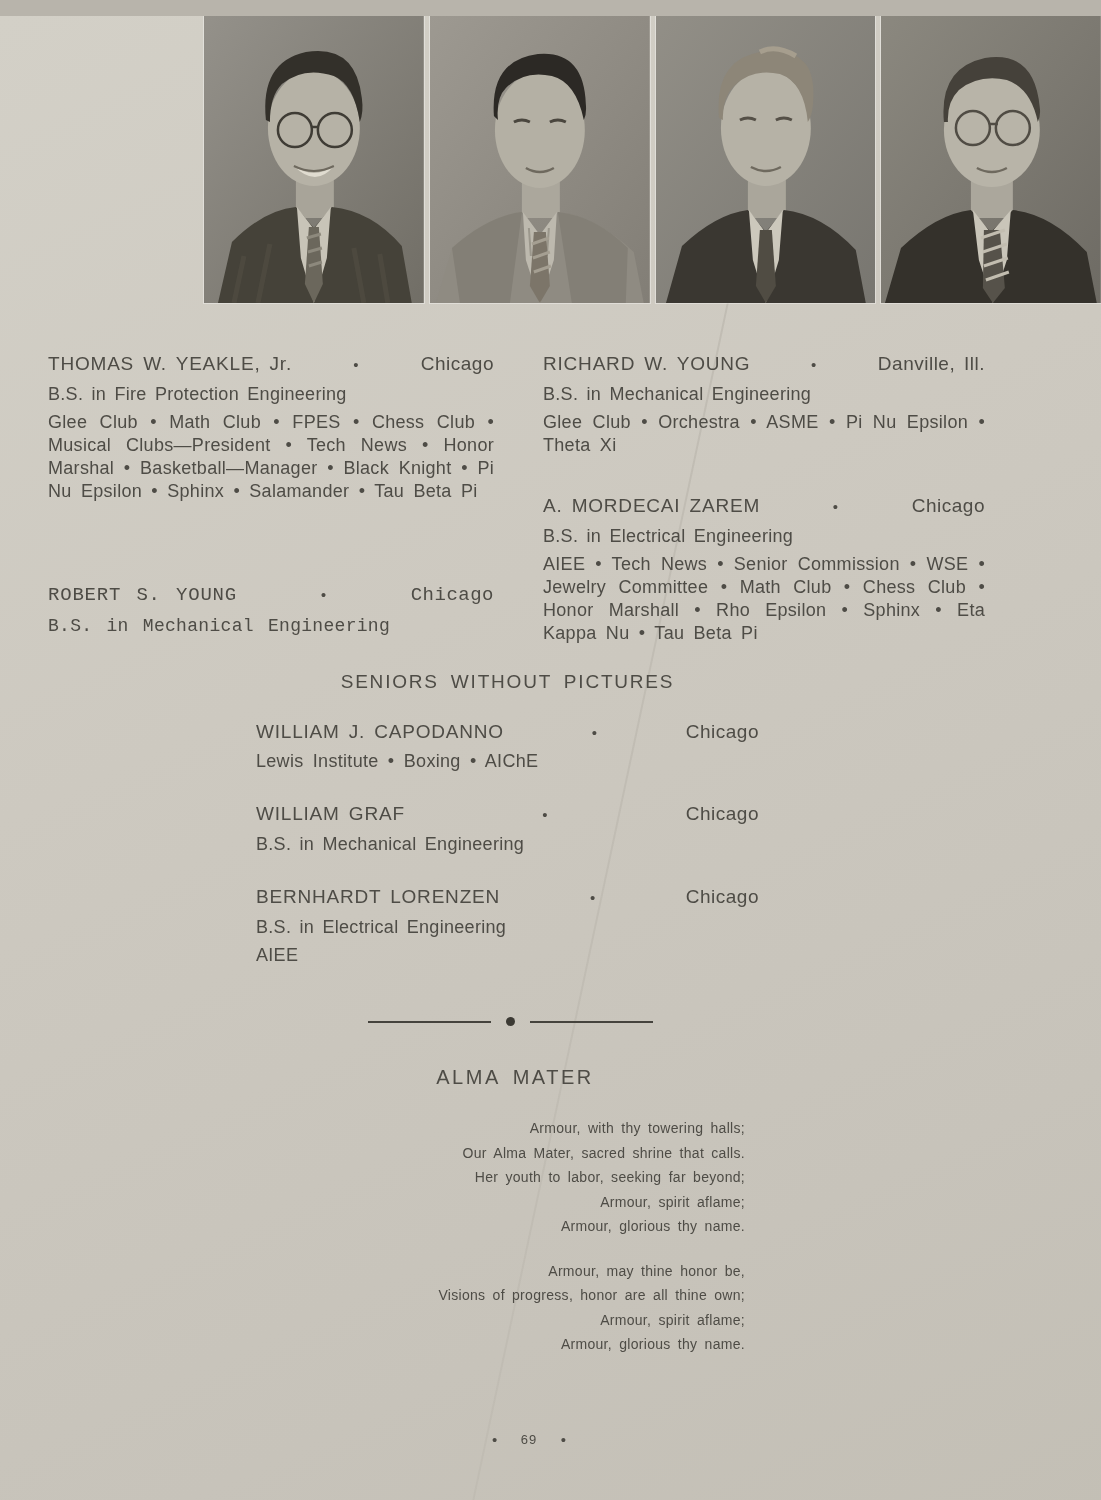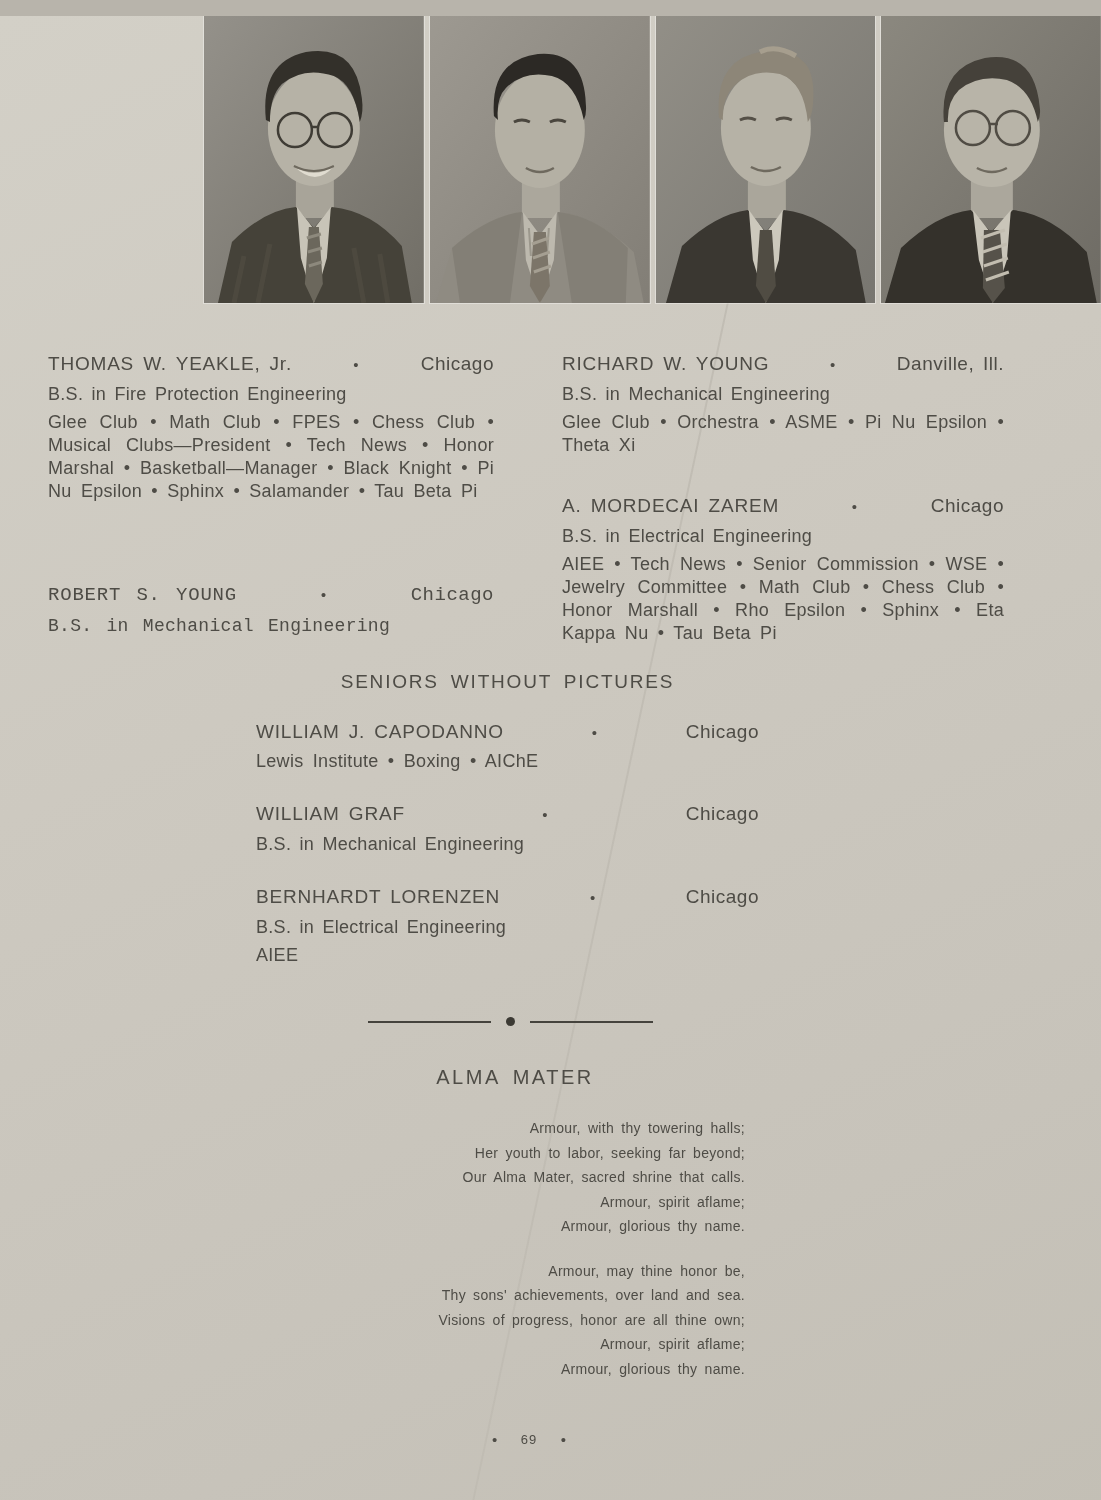--- a/index.html
+++ b/index.html
@@ -14,21 +14,21 @@
     background:linear-gradient(to bottom, rgba(96,90,80,0.14), rgba(96,90,80,0.05));
     transform:rotate(12deg); transform-origin:top center; pointer-events:none;
   }
   
   .photo-strip{position:absolute; left:204px; top:0; width:897px; height:287px; display:flex; gap:6px;}
   .photo{flex:1; height:287px; overflow:hidden; box-shadow:0 0 0 1px rgba(255,255,255,0.35);}
   .photo svg{display:block; width:100%; height:100%;}
   
   .col{position:absolute; top:336px;}
   .col-left{left:48px; width:446px;}
-  .col-right{left:562px; width:442px;}
+  .col-right{left:543px; width:442px;}
   .entry{margin:0;}
   .name-row{display:flex; align-items:baseline; font-size:19px; letter-spacing:0.8px; line-height:24px; word-spacing:3px;}
   .name-row .sep{flex:1; text-align:center; font-size:15px;}
   .name-row .city{text-align:right; letter-spacing:0.5px;}
   .degree{font-size:18px; line-height:23px; margin-top:6px; letter-spacing:0.3px; word-spacing:3px;}
   .activities{font-size:18px; line-height:23px; margin-top:5px; letter-spacing:0.3px; word-spacing:4px; text-align:justify;}
   .activities:empty{display:none;}
   .m-left-2{margin-top:80px;font-family:Liberation Mono, monospace;}
   .m-right-2{margin-top:37px;}
   
@@ -226,28 +226,27 @@
   <div class="divider">
     <span class="line"></span>
     <span class="dot"></span>
     <span class="line"></span>
   </div>
 
   <div class="alma">
     <div class="alma-heading">ALMA MATER</div>
     <div class="verse">
       <div class="verse-line">Armour, with thy towering halls;</div>
+      <div class="verse-line indent">Our Alma Mater, sacred shrine that calls.</div>
       <div class="verse-line">Her youth to labor, seeking far beyond;</div>
-      <div class="verse-line indent">Our Alma Mater, sacred shrine that calls.</div>
       <div class="verse-line indent">Armour, spirit aflame;</div>
       <div class="verse-line">Armour, glorious thy name.</div>
     </div>
     <div class="verse">
       <div class="verse-line">Armour, may thine honor be,</div>
-      <div class="verse-line indent">Thy sons' achievements, over land and sea.</div>
       <div class="verse-line">Visions of progress, honor are all thine own;</div>
       <div class="verse-line indent">Armour, spirit aflame;</div>
       <div class="verse-line">Armour, glorious thy name.</div>
     </div>
   </div>
 
   <div class="footer">
     <span class="pg-dot">•</span>
     <span class="pg-num">69</span>
     <span class="pg-dot">•</span>

